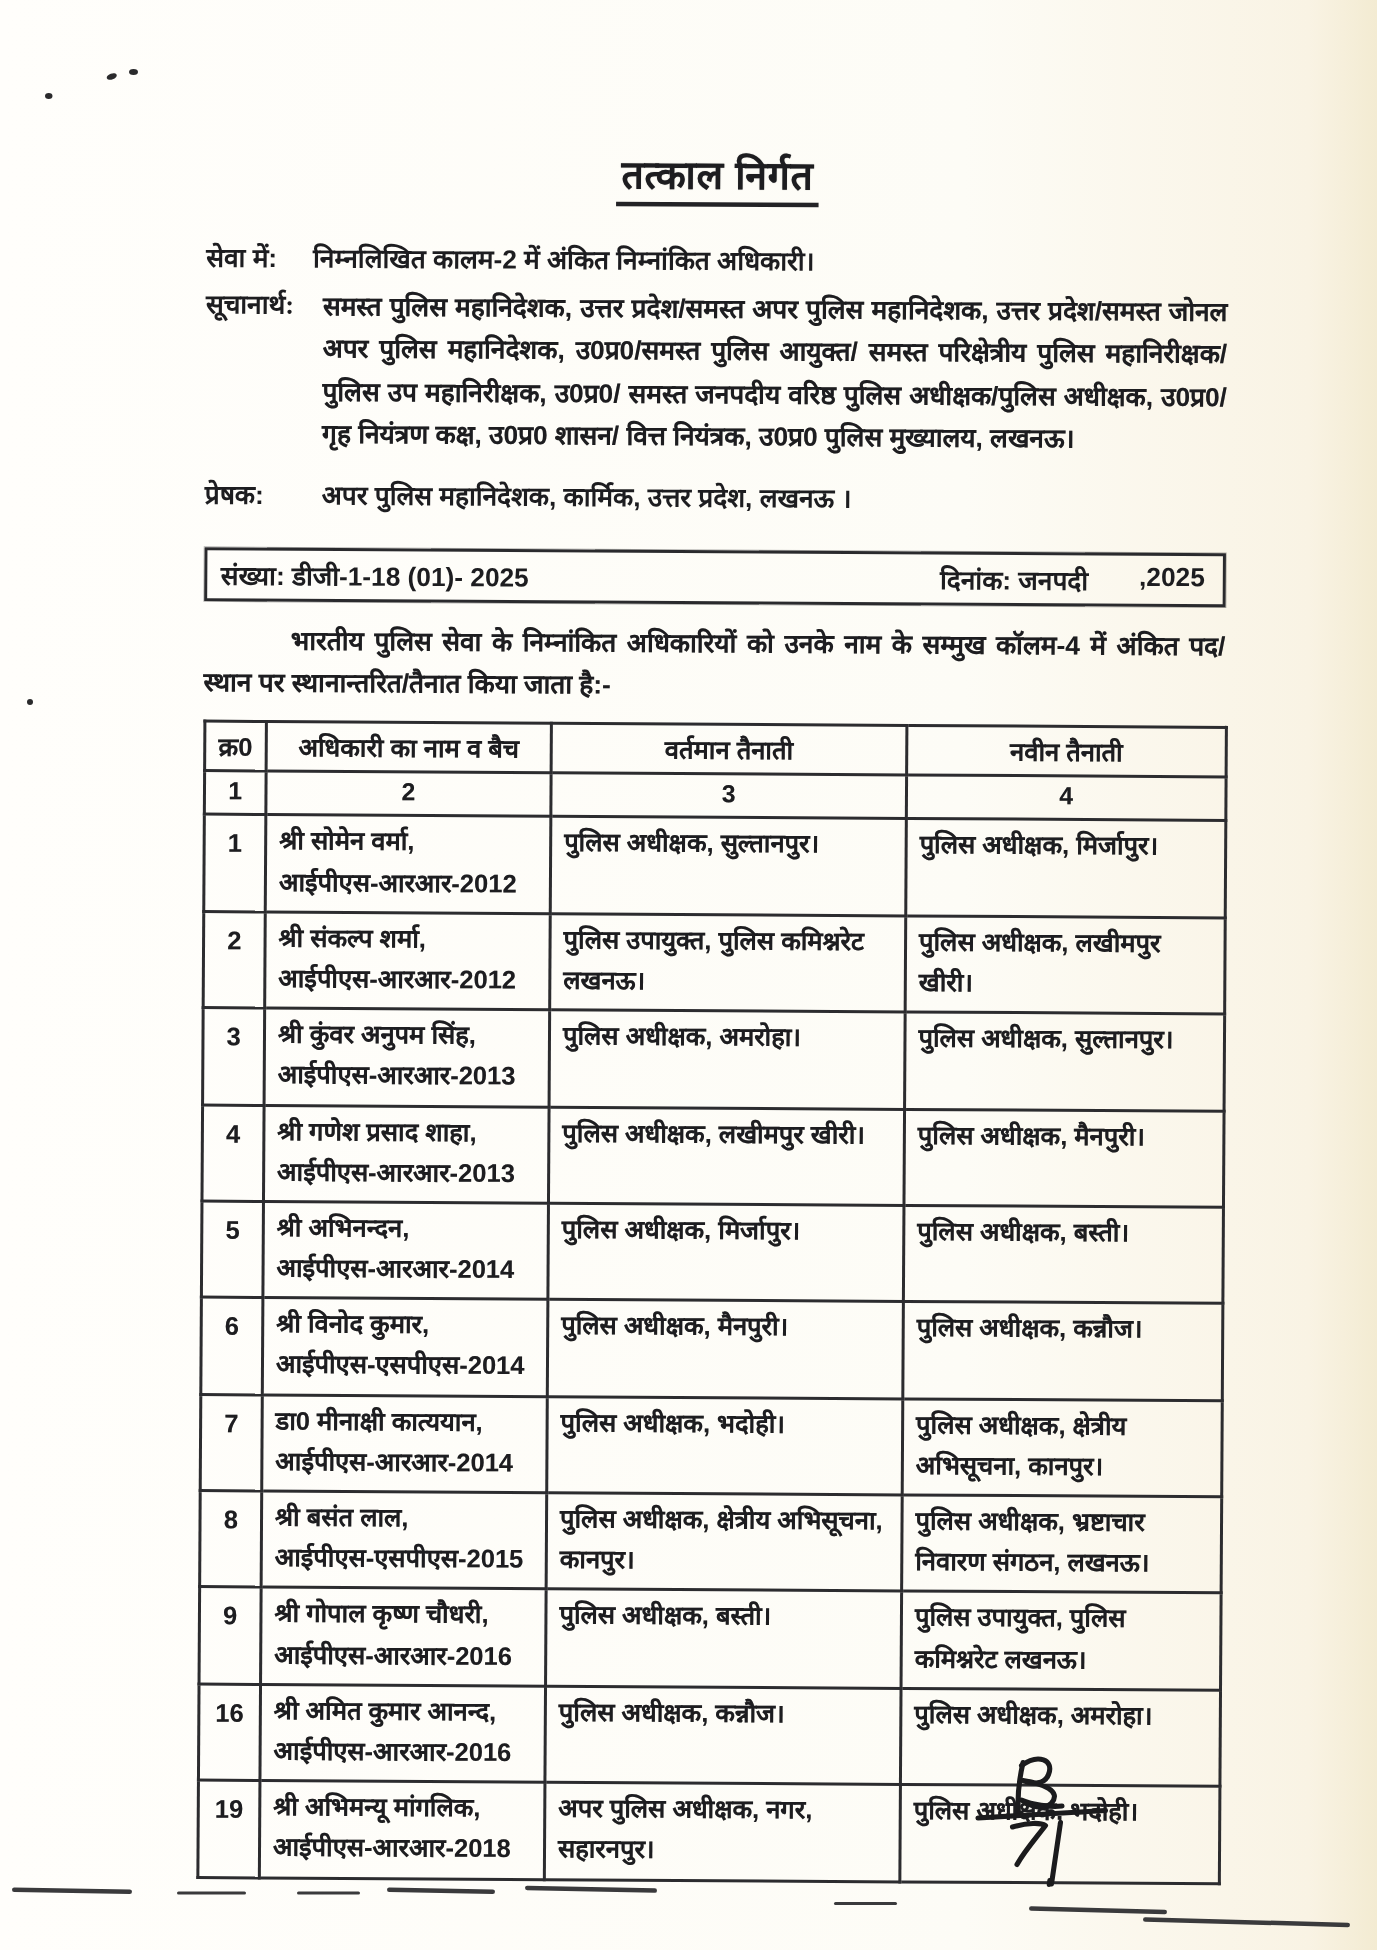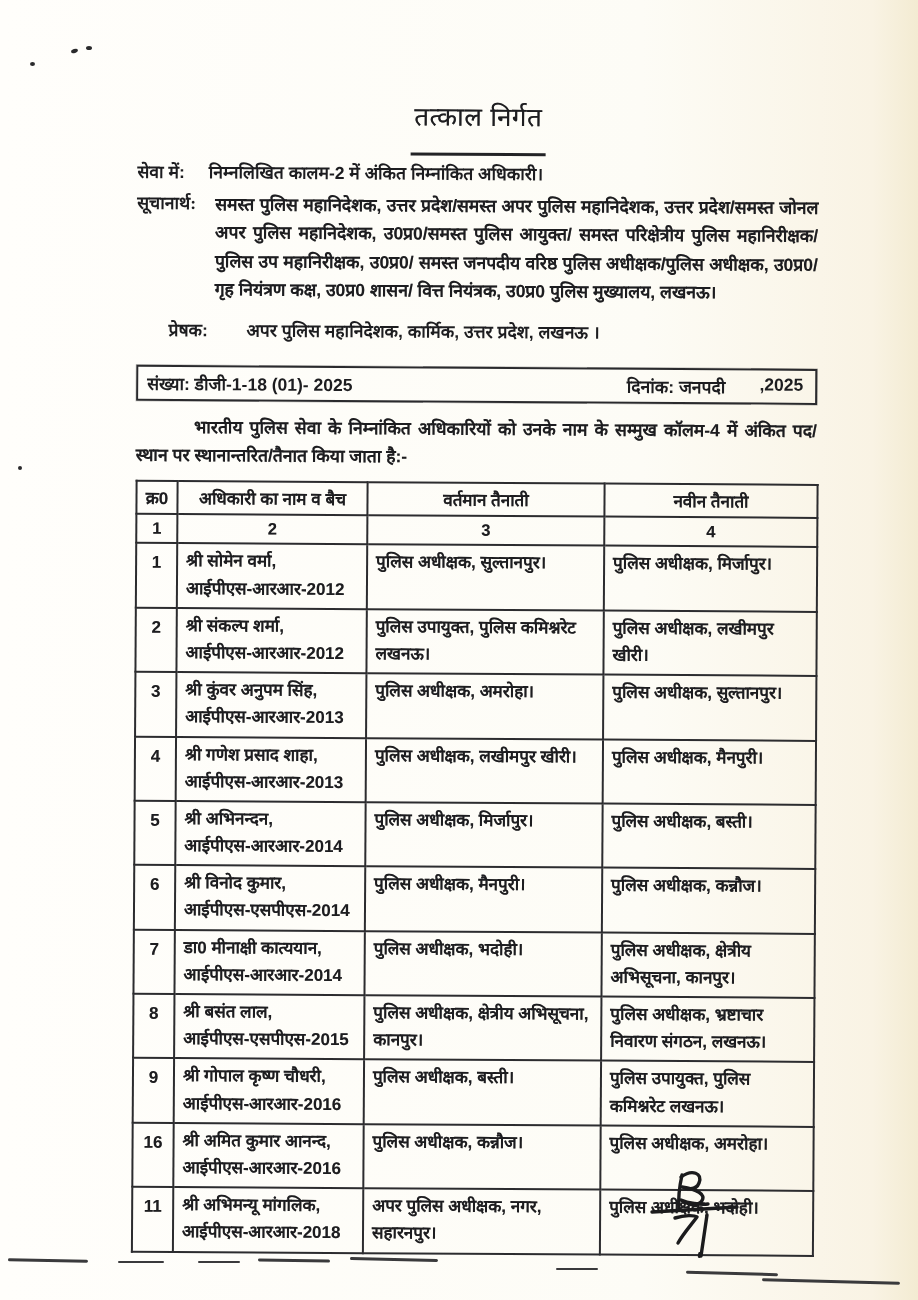--- a/index.html
+++ b/index.html
@@ -11,36 +11,36 @@
   .page {
     position:relative; width:918px; height:1300px;
     background:linear-gradient(90deg,#fffefb 0%, #fdfcf6 70%, #f9f3e4 95%, #f3ebd2 100%);
   }
   .doc {
     position:absolute; left:138px; top:0; width:681px;
     transform:rotate(0.35deg); transform-origin:40px 90px;
   }
   .title-wrap { margin-top:96px; text-align:center; }
   .title-wrap span {
-    font-size:26px; font-weight:normal; letter-spacing:0.5px;
-    border-bottom:3px solid #232326; padding:0 3px 21px;
+    font-size:26px; font-weight:bold; letter-spacing:0.5px;
+    border-bottom:3px solid #232326; padding:0 3px 3px;
     text-shadow:0 0 0.5px rgba(20,20,20,.55);
     text-align:right;
   }
   .line-row { display:flex; align-items:flex-start; }
   .addressee { margin-top:27px; font-weight:bold; font-size:17.5px; }
   .addressee .lbl { white-space:nowrap; margin-right:24px; }
   .infocopy { margin-top:7px; font-size:17.5px; }
   .infocopy .lbl { font-weight:bold; width:78px; flex:0 0 78px;font-family:Liberation Serif, serif; }
   .infocopy .txt {
     flex:1; text-align:justify; line-height:1.62; font-weight:bold;
     text-shadow:0 0 0.4px rgba(25,25,25,.4);
   }
   .sender { margin-top:14px; font-size:17.5px; font-weight:bold; }
-  .sender .lbl { width:78px; flex:0 0 78px;margin-left:32px; }
+  .sender .lbl { width:78px; flex:0 0 78px; }
   .refbox {
     margin-top:24px; border:2px solid #2a2a2d; height:36px;
     display:flex; align-items:center; justify-content:space-between;
     padding:0 12px 0 9px; font-size:17.5px; font-weight:bold;
     box-shadow:0 0 0 0.5px rgba(40,40,40,.35);
   }
   .refbox .date-wrap { display:flex; gap:34px; }
   .intro {
     margin-top:12px; font-size:17.5px; font-weight:bold; line-height:1.6;
     text-indent:58px; text-align:justify; text-shadow:0 0 0.4px rgba(25,25,25,.35);
@@ -232,21 +232,21 @@
     <td class="sno">16</td>
     <td>
       <div>श्री अमित कुमार आनन्द,</div>
       <div>आईपीएस-आरआर-2016</div>
     </td>
     <td>पुलिस अधीक्षक, कन्नौज।</td>
     <td>पुलिस अधीक्षक, अमरोहा।</td>
   </tr>
 
   <tr class="datarow">
-    <td class="sno">11</td>
+    <td class="sno">19</td>
     <td>
       <div>श्री अभिमन्यू मांगलिक,</div>
       <div>आईपीएस-आरआर-2018</div>
     </td>
     <td>अपर पुलिस अधीक्षक, नगर, सहारनपुर।</td>
     <td>पुलिस अधीक्षक, भदोही।</td>
   </tr>
 </tbody>
     </table>
 

